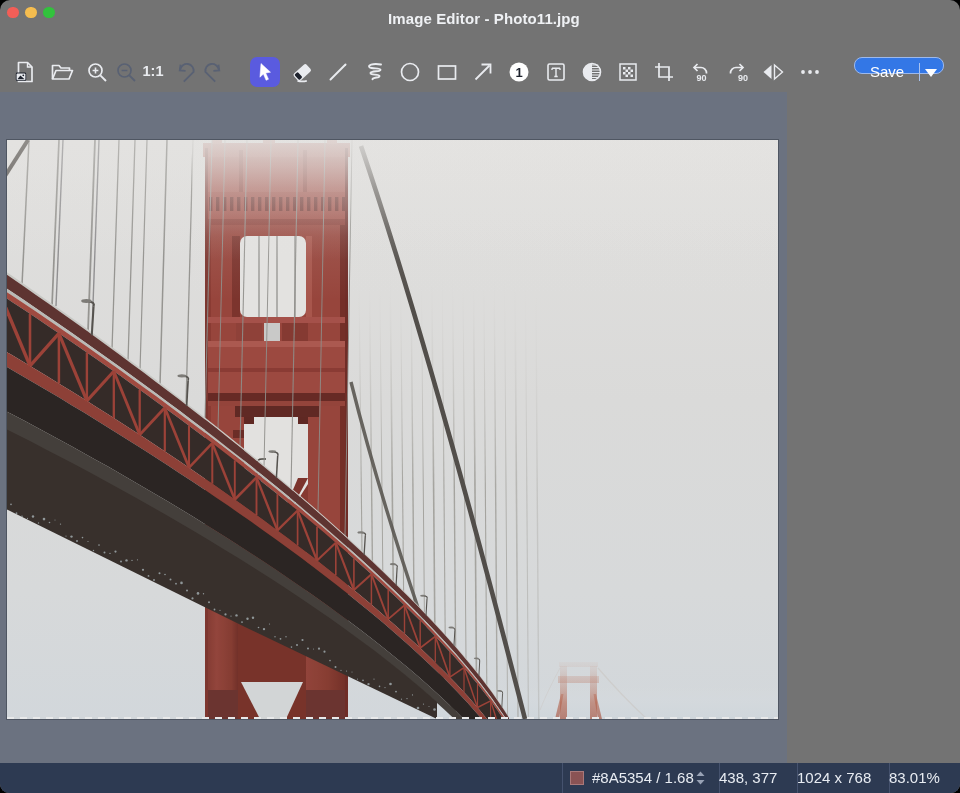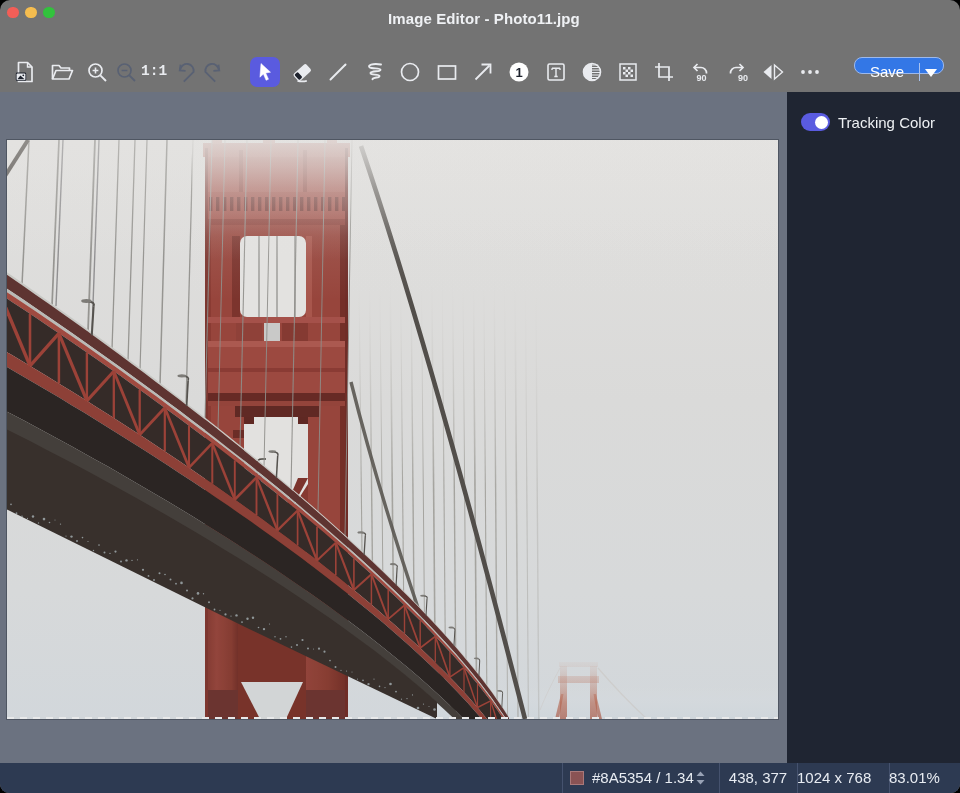--- a/index.html
+++ b/index.html
@@ -3,21 +3,21 @@
 <style>
 * { margin:0; padding:0; box-sizing:border-box; }
 body { background:#000; font-family:"Liberation Sans", sans-serif; width:960px; height:793px; overflow:hidden; }
 #win { position:relative; width:960px; height:793px; background:#737373; border-radius:10px 10px 9px 9px; overflow:hidden; }
 #titlebar { position:absolute; top:0; left:0; width:960px; height:38px; }
 .tl { position:absolute; top:6.5px; width:11.5px; height:11.5px; border-radius:50%; }
 #title { position:absolute; top:10px; left:0; width:968px; text-align:center; font-size:15px; font-weight:700; color:#eff1f4; letter-spacing:0.1px; }
 #toolbar { position:absolute; top:0; left:0; width:960px; height:92px; }
 .ic { position:absolute; }
 .selbox { position:absolute; left:250px; top:57px; width:30px; height:30px; background:#5a5bdf; border-radius:7px; }
-.lbl11 { position:absolute; left:141px; top:63px; width:24px; text-align:center; font-size:14.5px; font-weight:700; color:#e9ebef;font-family:Liberation Mono, monospace; }
+.lbl11 { position:absolute; left:141px; top:63px; width:24px; text-align:center; font-size:14.5px; font-weight:700; color:#e9ebef; }
 #save { position:absolute; left:854px; top:57px; width:90px; height:17px; background:#3377e6; border:1.5px solid #9db9ec; border-radius:8px; }
 #save .txt { position:absolute; left:0; top:5px; width:64px; text-align:center; color:#fff; font-size:15px; }
 #save .sep { position:absolute; left:64px; top:5px; width:1px; height:18px; background:#a8c2f0; }
 #save .caret { position:absolute; left:70px; top:11px; width:0; height:0; border-left:6.5px solid transparent; border-right:6.5px solid transparent; border-top:8px solid #fff; }
 #canvas { position:absolute; top:92px; left:0; width:787px; height:671px; background:#6b7280; }
 #photoWrap { position:absolute; left:7px; top:48px; width:771px; height:579px; box-shadow:0 0 0 1px rgba(30,34,44,0.35); }
 #sidebar { position:absolute; top:92px; left:787px; width:173px; height:671px; background:#1f2532; }
 #toggle { position:absolute; left:14px; top:21px; width:29px; height:18px; background:#5a5be0; border-radius:9px; }
 #toggle .knob { position:absolute; right:2px; top:2.5px; width:13px; height:13px; border-radius:50%; background:#fff; }
 #sidebar .lab { position:absolute; left:51px; top:22px; font-size:15px; color:#eef1f4; }
@@ -521,33 +521,27 @@
             <path d="M 495.6,553.2 q 0.8,-2.0 -2.5,-2.2" stroke-width="0.9"></path>
             <ellipse cx="492.4" cy="550.8" rx="2.4" ry="0.9" fill="#7d7b77" stroke="none"></ellipse>
           </g>
 <path d="M 354,6 Q 425,215 518,579" stroke="#524e4a" stroke-width="4.6" fill="none"></path>
 <rect x="185" y="0" width="586" height="160" fill="url(#fogR)"></rect>
 <rect x="0" y="0" width="771" height="120" fill="url(#fogT)"></rect>
 <path d="M 0,578 L 771,578" stroke="#e8e9ea" stroke-width="2" stroke-dasharray="7 6" fill="none"></path>
 </svg>
     </div>
   </div>
-  <div id="sidebar">
-    <div id="toggle">
-        <div class="knob"></div>
-      </div>
-    <div class="lab">Tracking Color</div>
-  </div>
   <div id="status">
     <div class="ssep" style="left:562px"></div>
     <div class="sw"></div>
-    <div class="stext" style="left:592px">#8A5354 / 1.34</div>
+    <div class="stext" style="left:592px">#8A5354 / 1.68</div>
     <svg class="arr" viewBox="0 0 11 16">
         <path d="M 1.5,6 L 5.5,1.5 L 9.5,6 Z" fill="#98a2b5"></path>
         <path d="M 1.5,10 L 5.5,14.5 L 9.5,10 Z" fill="#98a2b5"></path>
       </svg>
     <div class="ssep" style="left:719px"></div>
-    <div class="stext" style="left:719px; width:78px; text-align:center;">438, 377</div>
+    <div class="stext" style="left:719px; width:78px; text-align:left;">438, 377</div>
     <div class="ssep" style="left:797px"></div>
     <div class="stext" style="left:797px; width:92px; text-align:left;">1024 x 768</div>
     <div class="ssep" style="left:889px"></div>
     <div class="stext" style="left:889px; width:85px; text-align:left;">83.01%</div>
   </div>
 </div>
 </body></html>

